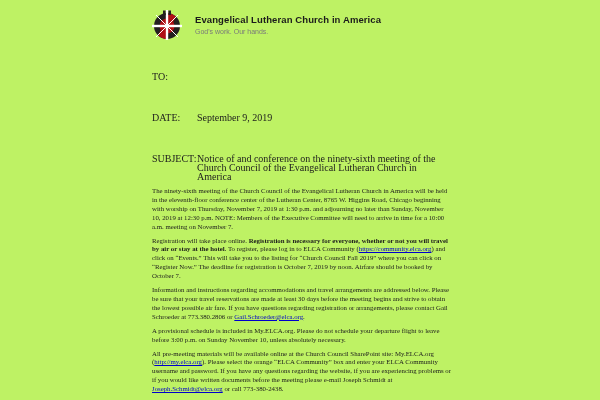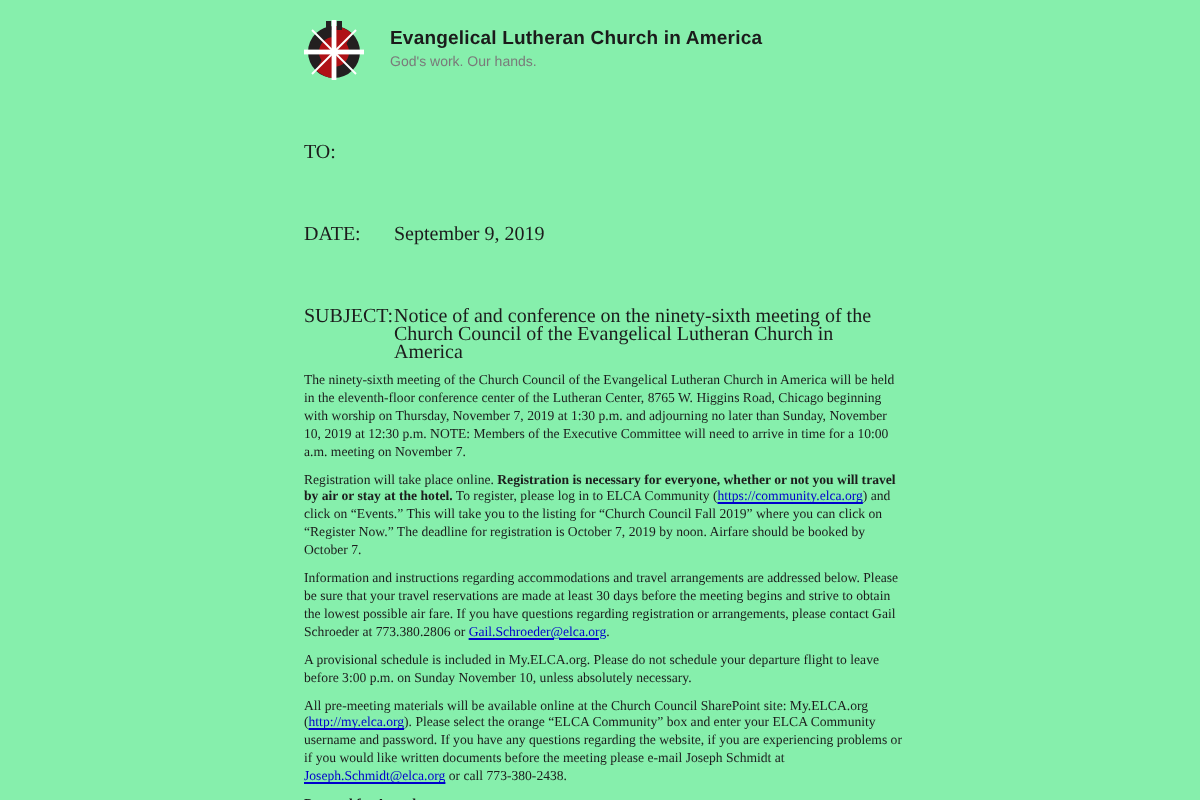--- a/index.html
+++ b/index.html
@@ -1,17 +1,17 @@
 <!DOCTYPE html>
 <html><head>
 <meta charset="utf-8">
 <style>
   html, body { margin:0; padding:0; background:#ffffff; }
   .page {
-    position:relative; width:600px; height:400px; background:#86efac;
+    position:relative; width:600px; height:400px; background:#bef264;
     font-family:"Liberation Serif", serif; color:#1c1c1c; overflow:hidden;
   }
   .content { position:absolute; left:152px; top:10px; width:300px; }
 
   
   .letterhead { display:flex; align-items:flex-start; gap:13px; margin-bottom:12px; }
   .logo { width:30px; height:30px; flex:0 0 auto; }
   .lh-text { padding-top:4px; font-family:"Liberation Sans", sans-serif; }
   .org-name { font-size:9.5px; font-weight:700; color:#1b1b1b; letter-spacing:0.1px; }
   .tagline { font-size:7px; color:#7a7a7a; margin-top:2.5px; }

